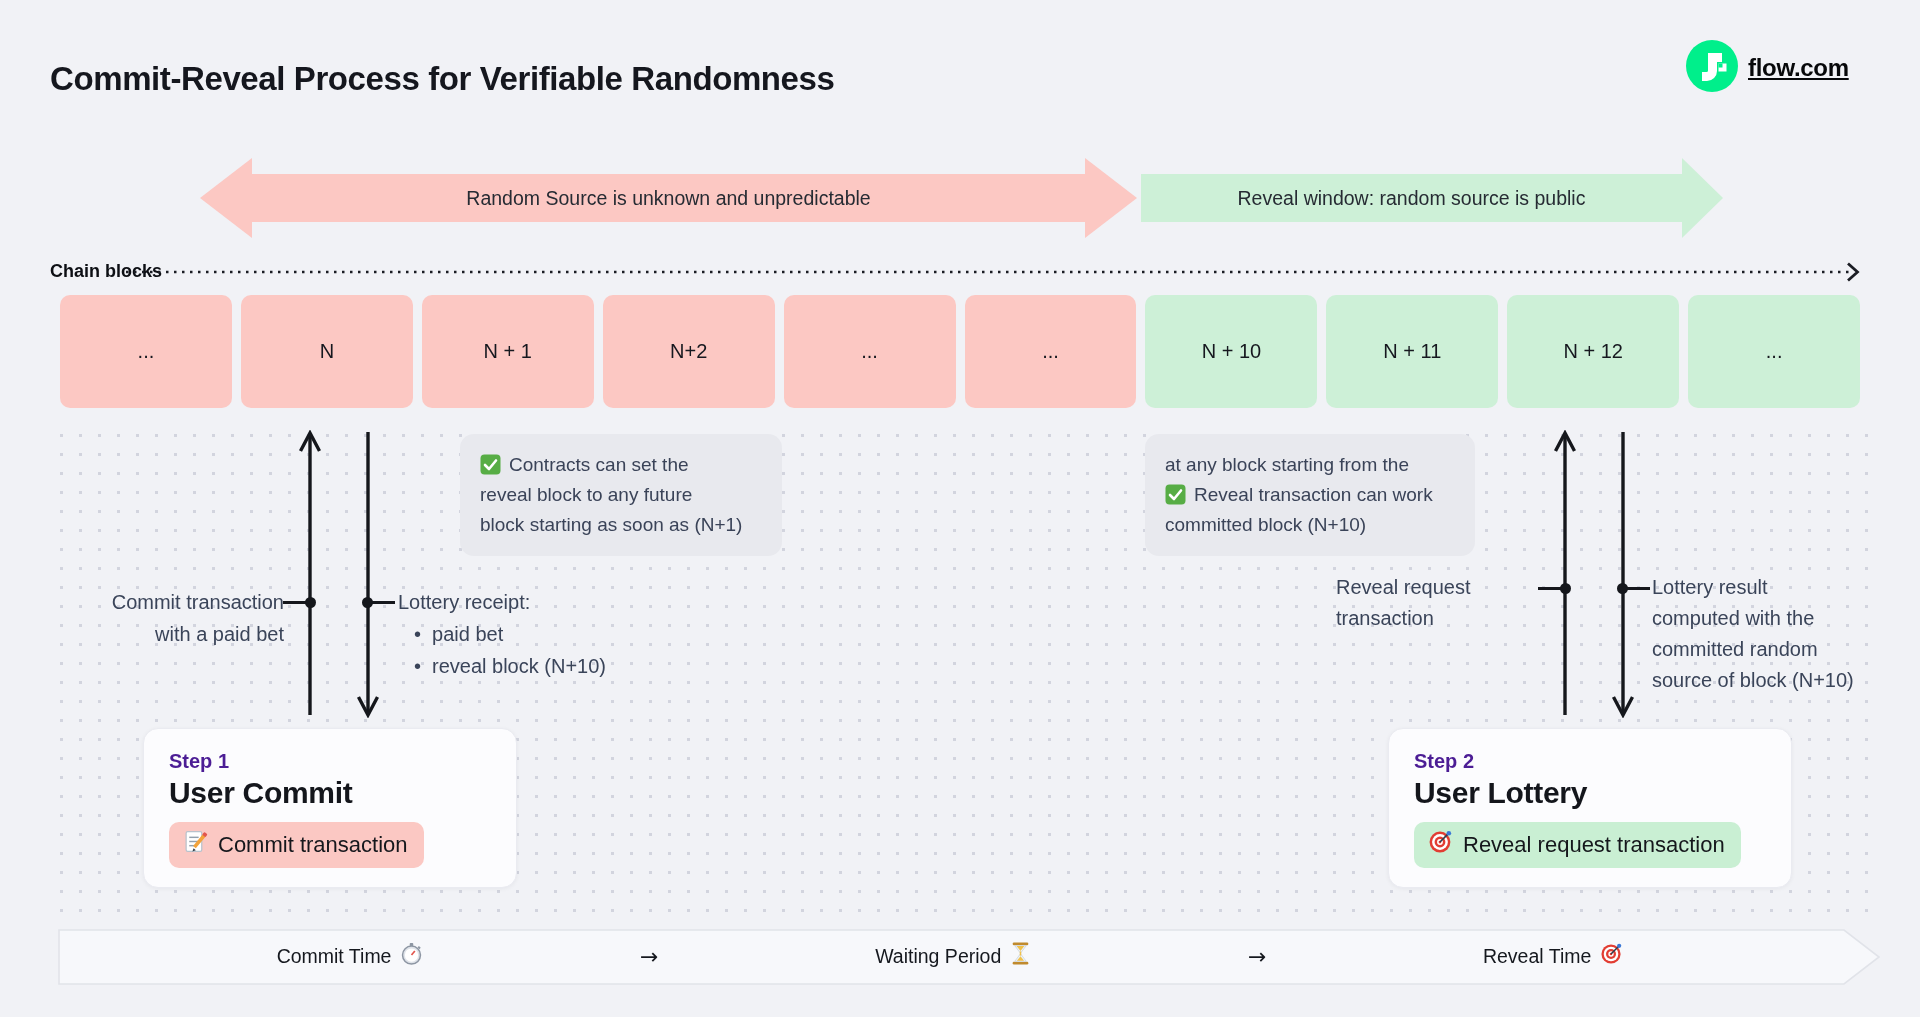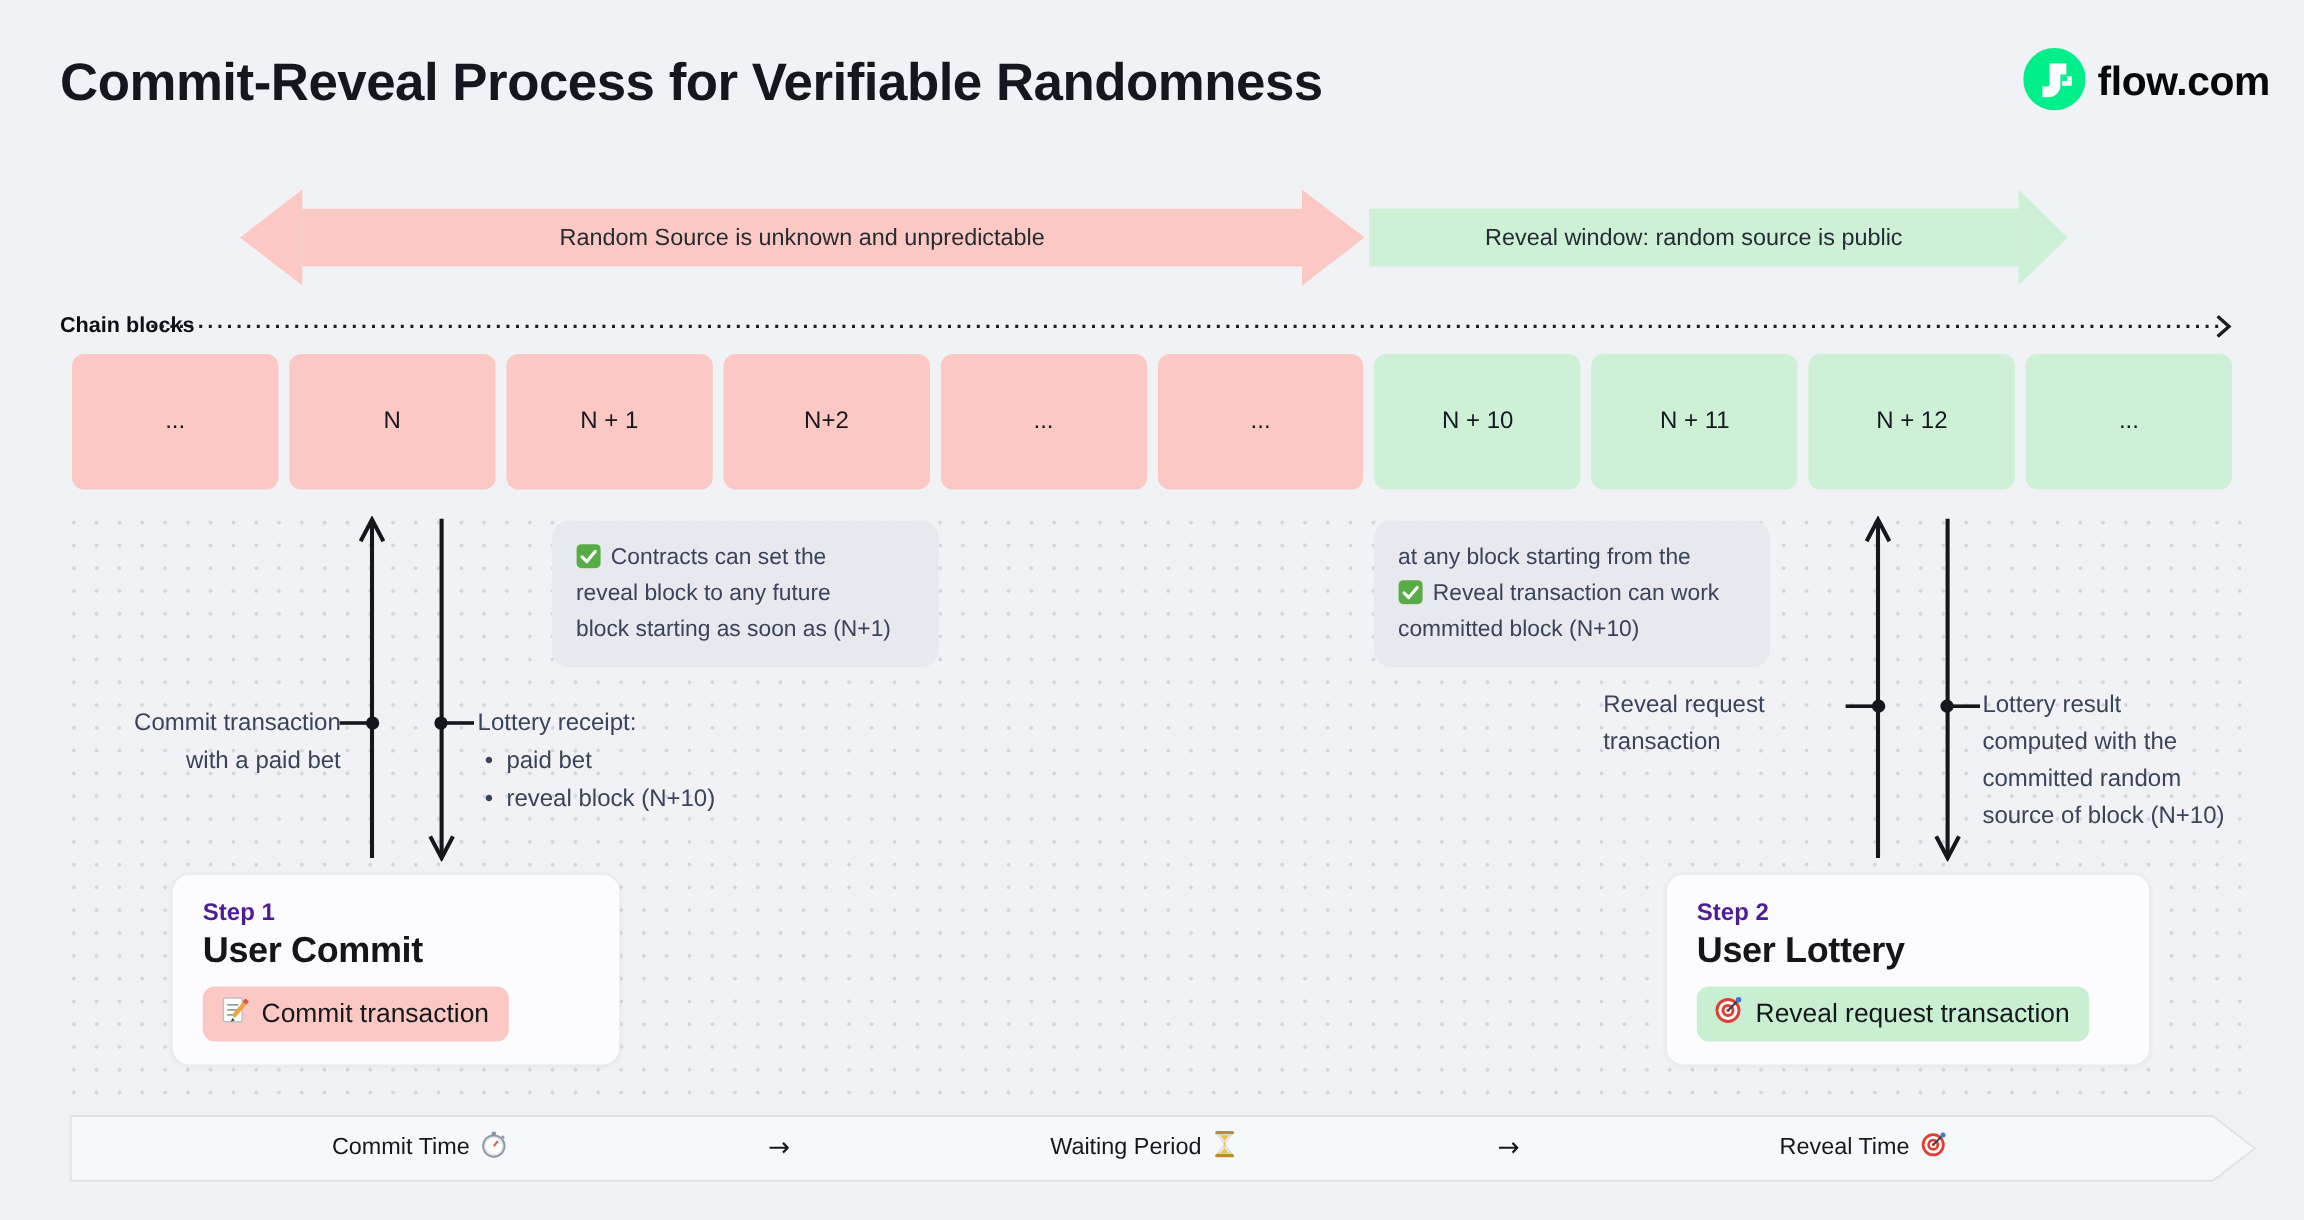--- a/index.html
+++ b/index.html
@@ -3,23 +3,23 @@
 <meta charset="utf-8">
 <style>
   * { margin:0; padding:0; box-sizing:border-box; }
   html,body { background:#e9eaef; }
   .stage {
     position:relative; width:1920px; height:1017px;
     background:#f1f2f6; overflow:hidden;
     font-family:"Liberation Sans", sans-serif; color:#16181f;
   }
   
-  .title { position:absolute; left:50px; top:44px; font-size:44px; font-weight:700; letter-spacing:-0.4px; color:#15171e; }
+  .title { position:absolute; left:50px; top:60px; font-size:33px; font-weight:700; letter-spacing:-0.4px; color:#15171e; }
   .brand { position:absolute; left:1686px; top:40px; display:flex; align-items:center; gap:10px; }
-  .brand-text { font-size:34px; font-weight:800; color:#07080a; letter-spacing:-0.3px; }
+  .brand-text { font-size:24px; font-weight:800; color:#07080a; letter-spacing:-0.3px;text-decoration:underline; }
   
   .phase { position:absolute; top:158px; height:80px; }
   .phase .body { position:absolute; top:16px; bottom:16px; display:flex; align-items:center; justify-content:center; font-size:19.5px; color:#262b33; }
   .tri { position:absolute; width:0; height:0; }
   .phase-red { left:200px; width:937px; }
   .phase-red .body { left:52px; right:52px; background:#fcc8c3; }
   .phase-red .tri-l { left:0; top:0; border-top:40px solid transparent; border-bottom:40px solid transparent; border-right:52px solid #fcc8c3; }
   .phase-red .tri-r { right:0; top:0; border-top:40px solid transparent; border-bottom:40px solid transparent; border-left:52px solid #fcc8c3; }
   .phase-green { left:1141px; width:582px; }
   .phase-green .body { left:0; right:41px; background:#cdf0d7; }
@@ -43,21 +43,21 @@
   .note-2 { left:1145px; top:434px; width:330px; }
   .check-box { display:inline-flex; vertical-align:-4px; margin-right:8px; }
   
   .varrow { position:absolute; }
   .tapdash { position:absolute; height:3px; background:#15171c; }
   .tapdot { position:absolute; width:11px; height:11px; border-radius:50%; background:#15171c; }
   
   .flabel { position:absolute; font-size:20px; line-height:32px; color:#3a4459; }
   .lbl-commit { left:60px; top:586px; width:224px; text-align:right; }
   .lbl-receipt { left:398px; top:586px; }
-  .lbl-receipt .li { padding-left:6px; }
+  .lbl-receipt .li { padding-left:6px;margin-left:10px; }
   .lbl-receipt .li .bu { margin-right:11px; }
   .lbl-request { left:1336px; top:572px; width:204px; text-align:left; line-height:31px; }
   .lbl-result { left:1652px; top:572px; width:272px; line-height:31px; }
   
   .card { position:absolute; top:728px; height:160px; background:#fcfcfe; border:1px solid #eaebf1;
     border-radius:15px; box-shadow:0 1px 4px rgba(20,22,40,.05); padding:21px 0 0 25px; }
   .card-1 { left:143px; width:374px; }
   .card-2 { left:1388px; width:404px; }
   .eyebrow { font-size:20px; font-weight:700; color:#4c1d95; }
   .card-title { font-size:30px; font-weight:800; color:#14161c; margin-top:3px; letter-spacing:-0.3px; }

